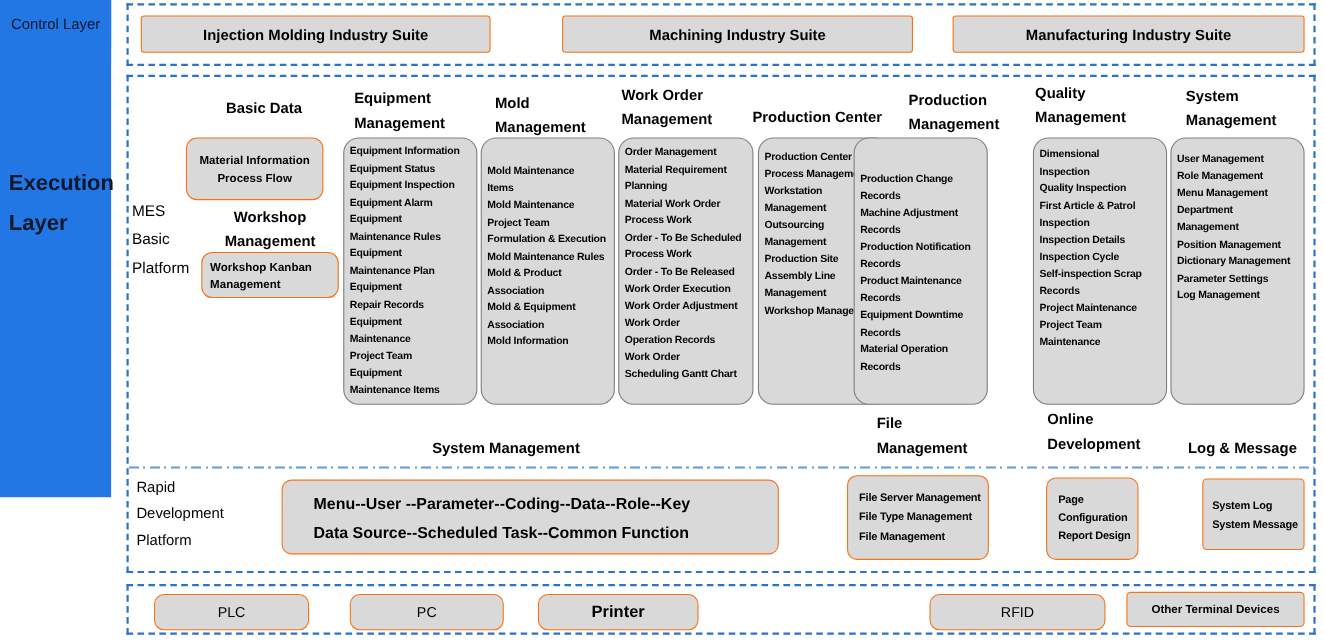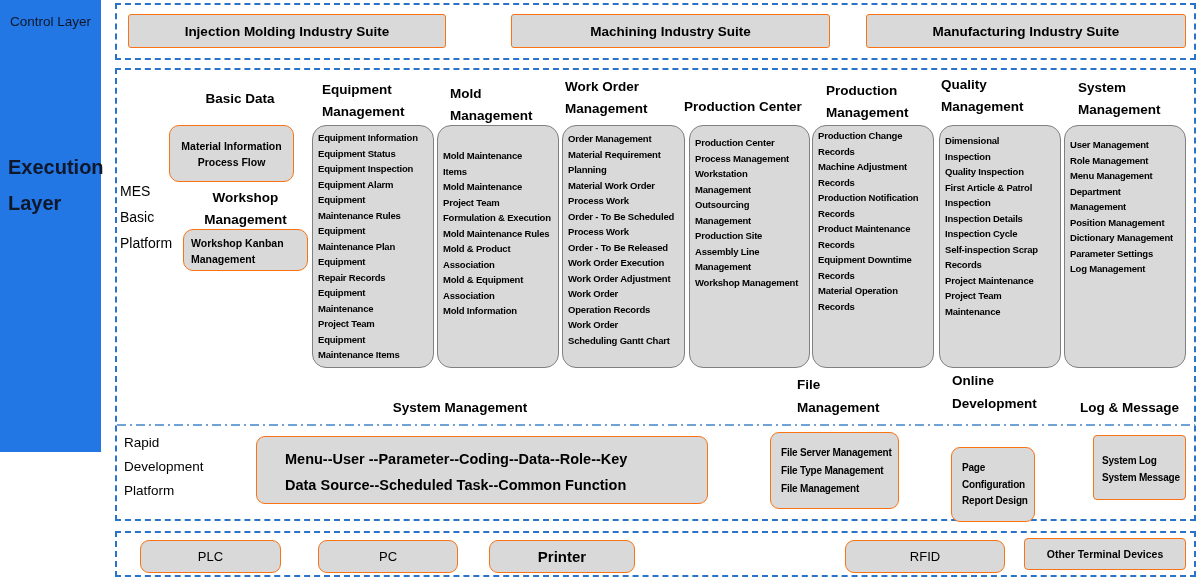--- a/index.html
+++ b/index.html
@@ -40,35 +40,35 @@
 
   
   .material-box { left:169px; top:125px; width:125px; height:57px; border-radius:10px; text-align:center; font-size:10.5px; font-weight:700; line-height:16px; padding-top:12px; white-space:pre-line; }
   .workshop-h { position:absolute; left:183px; top:187px; width:125px; text-align:center; font-weight:700; font-size:13.5px; line-height:22px; }
   .kanban-box { left:183px; top:229px; width:125px; height:42px; border-radius:10px; font-size:10.5px; font-weight:700; line-height:16px; padding:5px 4px 0 7px; }
 
   
   .mod { top:125px; height:243px; width:122px; border-radius:14px; border:1px solid #808080; padding:4px 1px 0 5px; overflow:hidden; }
   .mod .mod-item { white-space:pre-line; font-size:9.5px; font-weight:700; line-height:15.5px; letter-spacing:-0.2px; }
   .m0 { left:312px; } .m1 { left:437px; padding-top:22px; } .m2 { left:562px; width:123px; padding-top:5px; }
-  .m3 { left:689px; width:121px; padding-top:9px; } .m4 { left:812px; padding-top:2px; }
+  .m3 { left:689px; width:121px; padding-top:9px; } .m4 { left:776px; padding-top:29px; }
   .m5 { left:939px; padding-top:7px; } .m6 { left:1064px; padding-top:11px; }
 
   
   .divider { position:absolute; left:117px; top:424px; width:1078px; height:2px;
     background:repeating-linear-gradient(90deg,#6fa3d8 0 9px, transparent 9px 13px, #6fa3d8 13px 15px, transparent 15px 19px); }
   .band-h { position:absolute; font-weight:700; font-size:13.5px; line-height:23px; }
   .bh-sys  { left:380px; top:396px; width:160px; text-align:center; }
   .bh-file { left:797px; top:373px; width:84px; }
   .bh-online { left:952px; top:369px; width:104px; }
   .bh-log  { left:1080px; top:396px; width:130px; }
 
   .sysbig-box { left:256px; top:436px; width:452px; height:68px; border-radius:9px; padding:9px 0 0 28px; font-size:14.5px; font-weight:600; line-height:26px; }
   .file-box   { left:770px; top:432px; width:129px; height:77px; border-radius:9px; padding:11px 0 0 10px; }
-  .online-box { left:951px; top:434px; width:84px;  height:75px; border-radius:9px; padding:12px 0 0 10px;margin-top:13px; }
+  .online-box { left:951px; top:434px; width:84px;  height:75px; border-radius:9px; padding:12px 0 0 10px; }
   .log-box    { left:1093px; top:435px; width:93px; height:65px; border-radius:4px; padding:17px 0 0 8px; }
   .band-item { white-space:pre-line; font-size:10px; font-weight:700; line-height:18px; letter-spacing:-0.2px; }
   .online-box .band-item, .log-box .band-item { line-height:16.5px; }
 
   
   .dev { top:540px; height:33px; border-radius:9px; display:flex; align-items:center; justify-content:center; }
   .d0 { left:140px; width:141px; font-size:13px; }
   .d1 { left:318px; width:140px; font-size:13px; }
   .d2 { left:489px; width:146px; font-size:15px; font-weight:700; }
   .d3 { left:671px; width:136px; font-size:15.5px; font-weight:700; }

